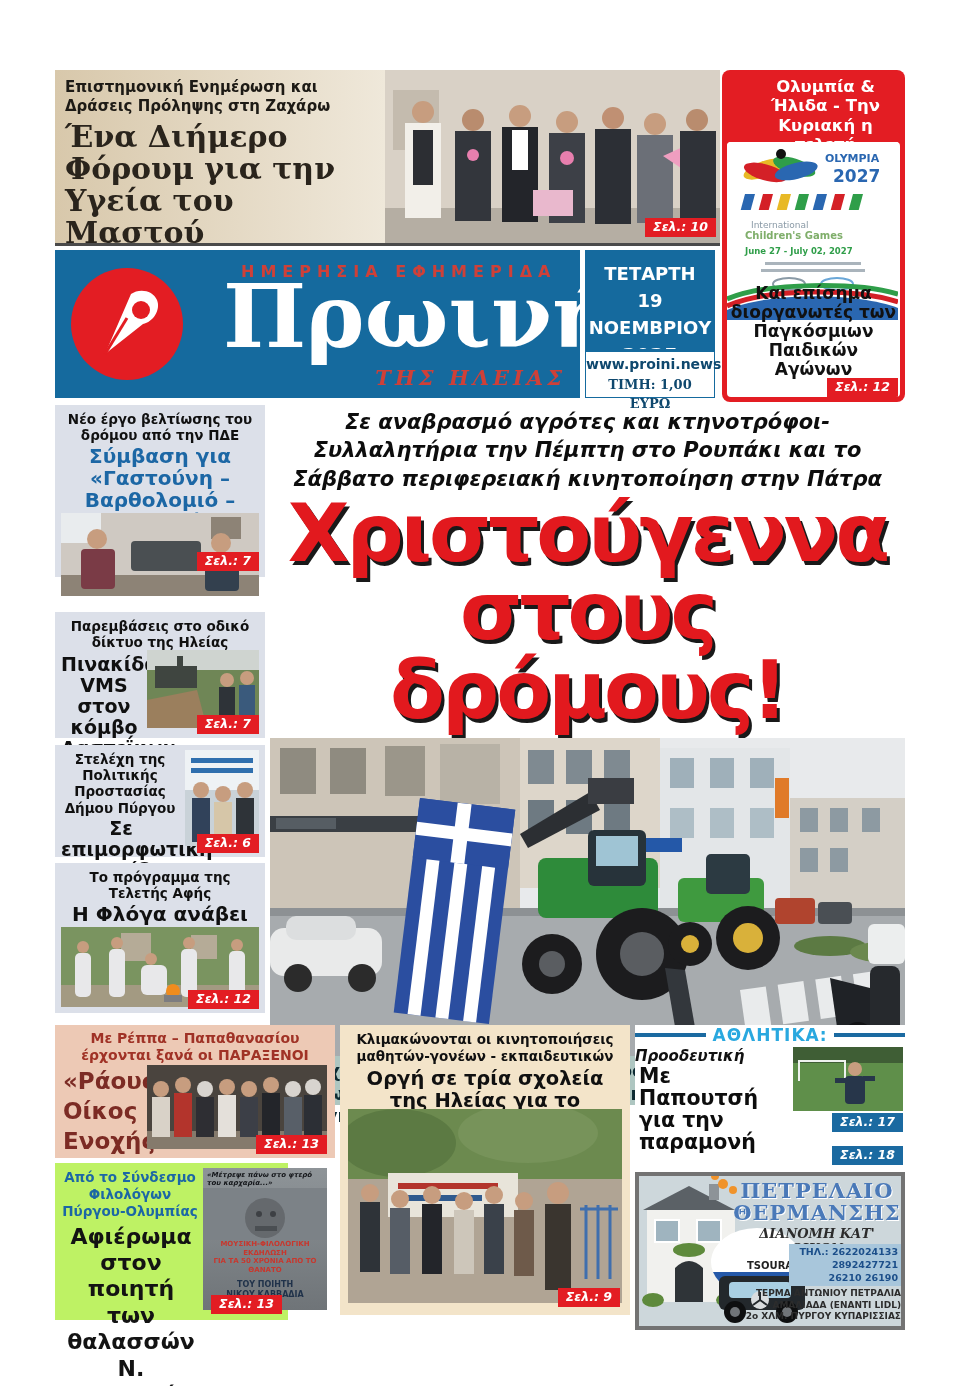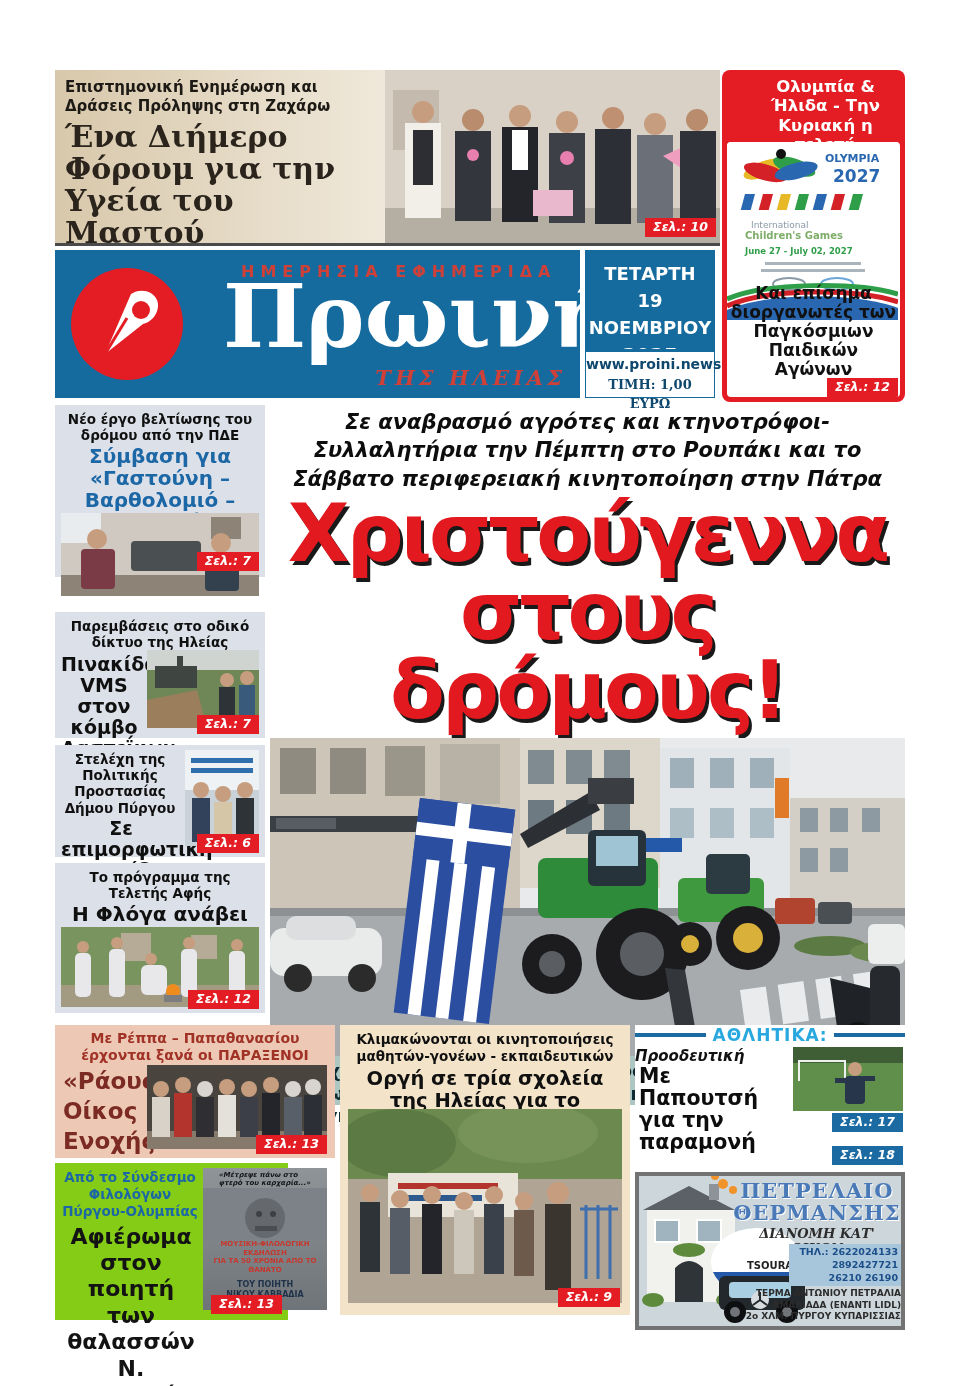--- a/index.html
+++ b/index.html
@@ -64,21 +64,21 @@
   #main-caption { position:relative; height:49px; background:#aec6c1; }
   #main-caption .dot { position:absolute; left:10px; top:9px; width:12px; height:12px; border-radius:50%; background:#e31d23; }
   #main-caption .txt { position:absolute; left:30px; top:4px; width:560px; font:700 18px/1.25 "DejaVu Sans",sans-serif; color:#0e2b33; }
   #main-caption .badge { right:3px; bottom:3px; }
 
   
   #theater-box { left:55px; top:1025px; width:280px; height:133px; background:#edc9b5; padding:5px 6px; }
   #theater-box .kicker { font:700 14px/1.2 "DejaVu Sans",sans-serif; color:#a03226; text-align:center; }
   #theater-box .headline { position:absolute; left:8px; top:42px; width:84px; font:700 23px/1.3 "DejaVu Sans",sans-serif; color:#7c2b24; }
 
-  #poet-box { left:55px; top:1163px; width:233px; height:157px; background:#84cc16; padding:6px; }
+  #poet-box { left:55px; top:1163px; width:233px; height:157px; background:#bef264; padding:6px; }
   #poet-box .kicker { width:138px; font:700 13.5px/1.25 "DejaVu Sans",sans-serif; color:#1c67a5; text-align:center; }
   #poet-box .headline { width:140px; font:700 22px/1.2 "DejaVu Sans",sans-serif; color:#131313; text-align:center; margin-top:4px; }
 
   #schools-box { left:340px; top:1025px; width:290px; height:290px; background:#f3e4c9; padding:6px 8px; }
   #schools-box .kicker { font:700 13.5px/1.25 "DejaVu Sans",sans-serif; color:#101010; text-align:center; }
   #schools-box .headline { font:700 19.5px/1.15 "DejaVu Sans",sans-serif; color:#101010; text-align:center; margin-top:3px; }
 
   #sports-box { left:635px; top:1025px; width:270px; height:142px; background:#fff; }
   .sports-head { display:flex; align-items:center; }
   .sports-head .bar { flex:1; height:4px; background:#1b6aa1; }
@@ -413,21 +413,21 @@
           <rect x="157" y="30" width="18" height="42" fill="#2c2f35"></rect>
       </g>
     </svg>
     <span class="badge" style="right:8px; bottom:4px;">Σελ.: 13</span>
   </div>
 
   <div class="abs" id="poet-box">
     <div class="kicker">Από το Σύνδεσμο Φιλολόγων Πύργου-Ολυμπίας</div>
     <div class="headline">Αφιέρωμα στον ποιητή των θαλασσών Ν. Καββαδία</div>
     <div class="abs" style="left:148px; top:5px; width:124px; height:142px; background:linear-gradient(#8e9498,#6f7478); overflow:hidden;">
-      <div style="font:italic 700 7px/1.2 'DejaVu Sans',sans-serif; color:#14161a; padding:3px 16px 0;">«Μέτρεψε πάνω στο φτερό του καρχαρία...»</div>
+      <div style="font:italic 700 7px/1.2 'DejaVu Sans',sans-serif; color:#14161a; padding:3px 4px 0;">«Μέτρεψε πάνω στο φτερό του καρχαρία...»</div>
       <svg width="124" height="52" viewBox="0 0 124 52">
         <rect width="124" height="52" fill="#7c8287"></rect>
         <circle cx="62" cy="30" r="20" fill="#65696d"></circle>
         <circle cx="56" cy="26" r="3" fill="#3d4044"></circle>
           <circle cx="70" cy="26" r="3" fill="#3d4044"></circle>
         <rect x="52" y="38" width="22" height="5" fill="#4a4e52"></rect>
       </svg>
       <div style="font:700 7px/1.25 'DejaVu Sans',sans-serif; color:#c8372d; text-align:center;">ΜΟΥΣΙΚΗ-ΦΙΛΟΛΟΓΙΚΗ ΕΚΔΗΛΩΣΗ</div>
       <div style="font:700 7px/1.25 'DejaVu Sans',sans-serif; color:#c8372d; text-align:center;">ΓΙΑ ΤΑ 50 ΧΡΟΝΙΑ ΑΠΟ ΤΟ ΘΑΝΑΤΟ</div>
       <div style="font:700 8px/1.4 'DejaVu Sans',sans-serif; color:#20324a; text-align:center; margin-top:4px;">ΤΟΥ ΠΟΙΗΤΗ</div>

